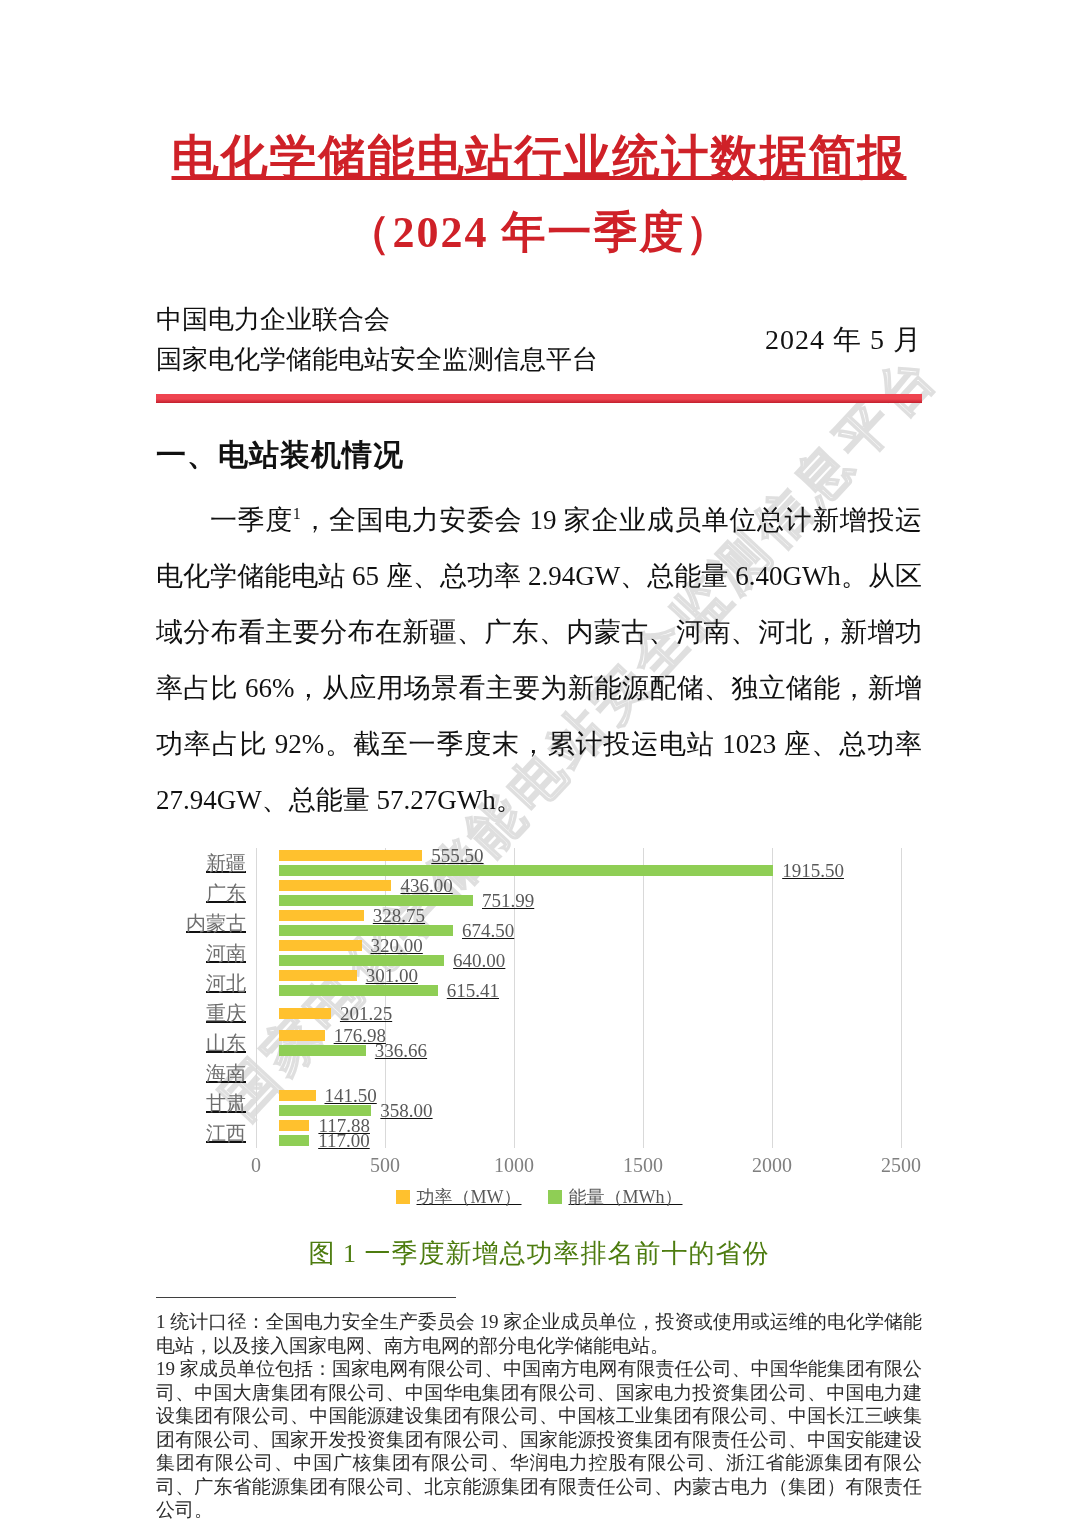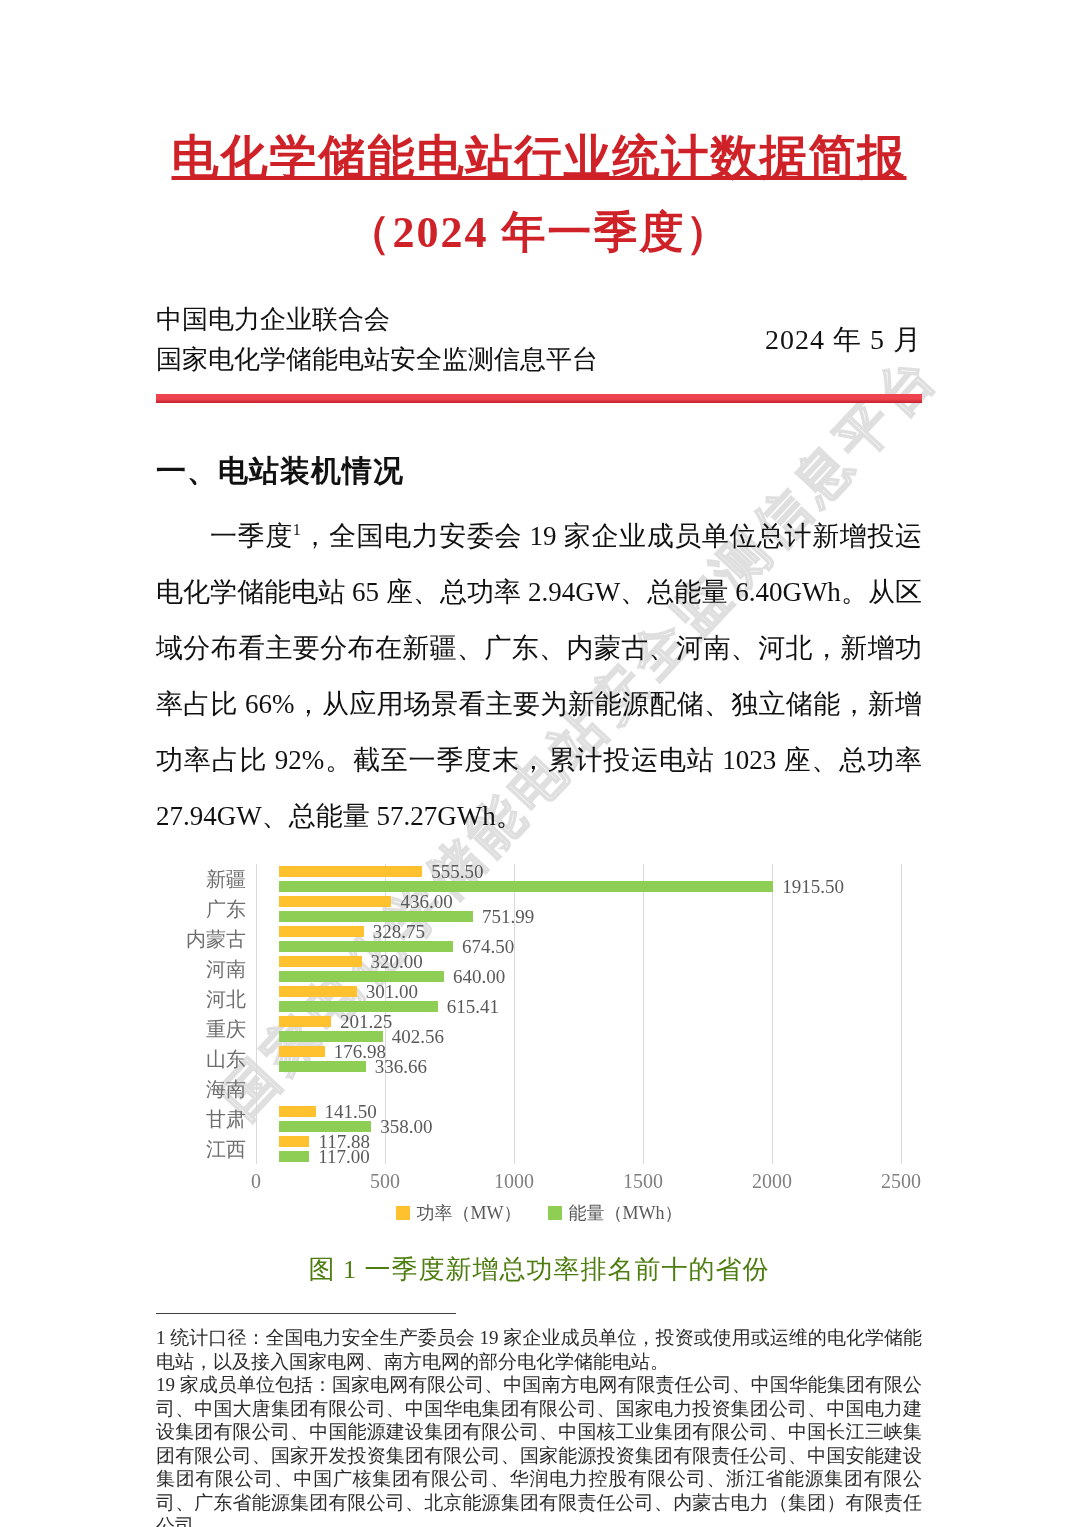--- a/index.html
+++ b/index.html
@@ -20,26 +20,26 @@
   .content{position:relative;z-index:1;}
   
   .title1{font-size:47px;font-weight:bold;text-align:center;letter-spacing:2px;text-decoration:underline;}
   .title2{font-size:44px;font-weight:bold;text-align:center;margin-top:14px;letter-spacing:2px;}
   
   .hdr{display:flex;justify-content:space-between;align-items:center;margin-top:38px;}
   .orgs{font-size:26px;line-height:40px;}
   .date{font-size:28px;letter-spacing:1px;}
   .rule{margin-top:14px;height:9px;background:linear-gradient(#ef4450 55%,#c21f2d 100%);}
   
-  .sec-heading{margin-top:48px;font-size:30px;font-weight:bold;
+  .sec-heading{margin-top:32px;font-size:30px;font-weight:bold;
     font-family:"Liberation Sans","DejaVu Sans",sans-serif;letter-spacing:1px;}
   .para{margin-top:10px;font-size:27px;line-height:56px;text-align:justify;text-indent:2em;}
   .para sup{font-size:16px;}
   
-  .chart{margin-top:20px;position:relative;}
+  .chart{margin-top:20px;position:relative;text-decoration:underline;}
   .gridlines{position:absolute;left:100px;top:0;width:645px;height:300px;}
   .gridline{position:absolute;top:0;bottom:0;width:1px;background:#d9d9d9;}
   .rows{position:relative;}
   .crow{display:flex;align-items:center;height:30px;}
   .clabel{width:90px;padding-right:10px;text-align:right;font-size:20px;color:#6e6e6e;flex:none;}
   .cbars{width:645px;flex:none;margin-left:23px;}
   .bar-line{display:flex;align-items:center;height:15px;}
   .bar{height:11px;flex:none;}
   .val{margin-left:9px;font-size:19px;color:#595959;white-space:nowrap;line-height:11px;}
   .axis{position:relative;margin-left:100px;width:645px;height:30px;margin-top:4px;}
@@ -154,24 +154,20 @@
               </div>
             </div>
           </div>
           <div class="crow">
             <div class="clabel">重庆</div>
             <div class="cbars">
               <div class="bar-line">
                 <div class="bar" style="width: 8.05%; background: rgb(255, 193, 46);"></div>
                 <span class="val">201.25</span>
               </div>
-              <div class="bar-line">
-                <div class="bar" style="width: 16.1024%; background: rgb(143, 206, 85);"></div>
-                <span class="val">402.56</span>
-              </div>
             </div>
           </div>
           <div class="crow">
             <div class="clabel">山东</div>
             <div class="cbars">
               <div class="bar-line">
                 <div class="bar" style="width: 7.0792%; background: rgb(255, 193, 46);"></div>
                 <span class="val">176.98</span>
               </div>
               <div class="bar-line">

